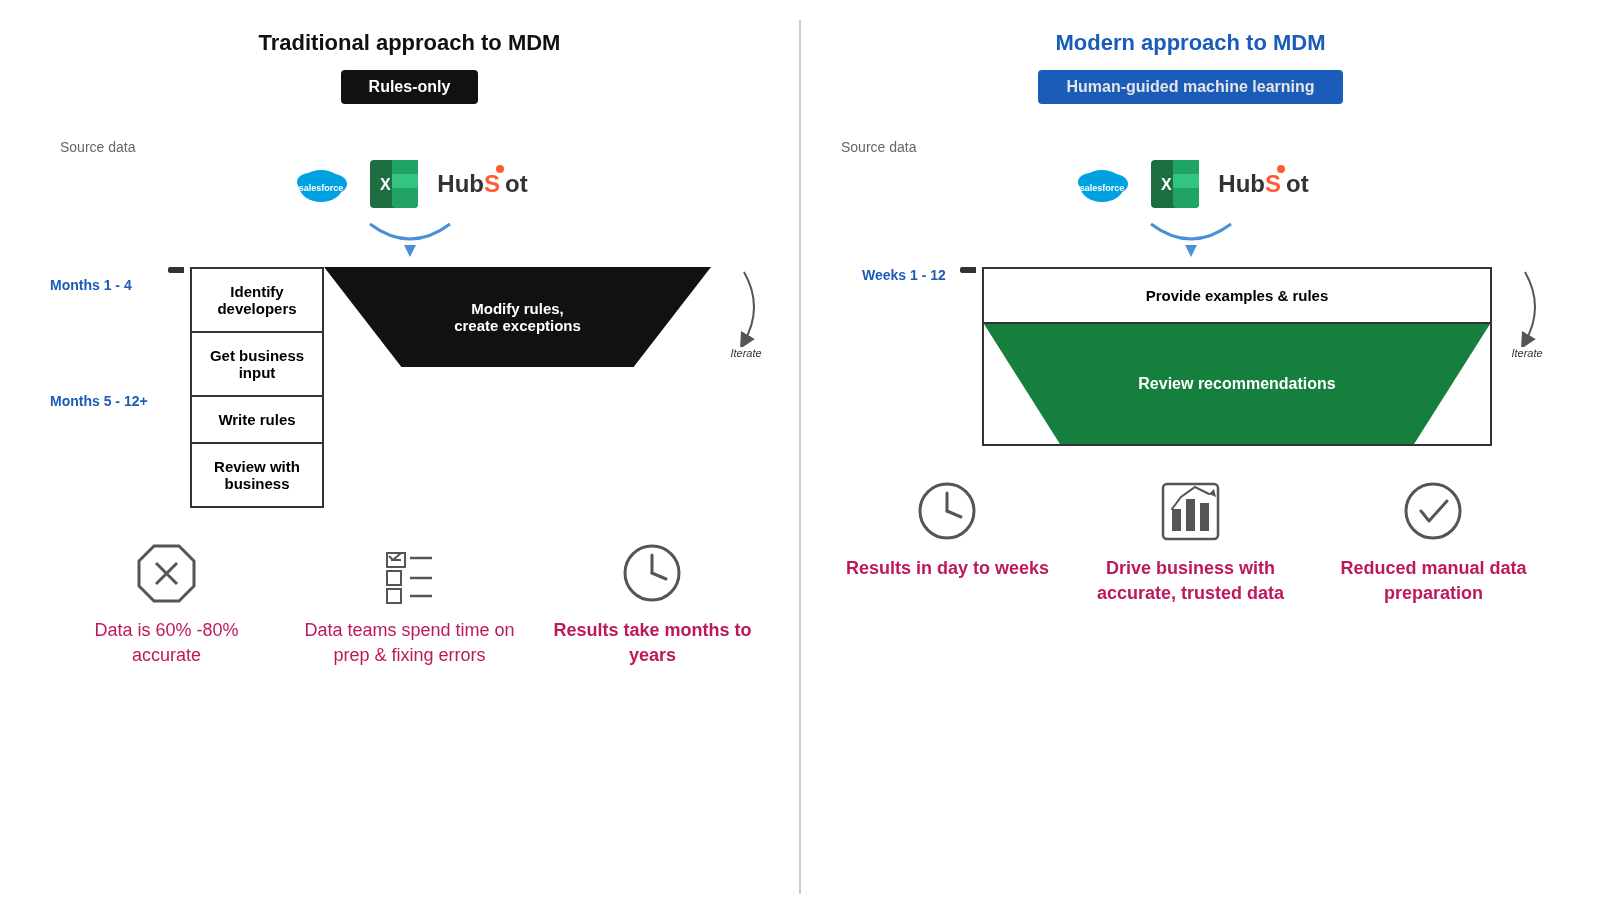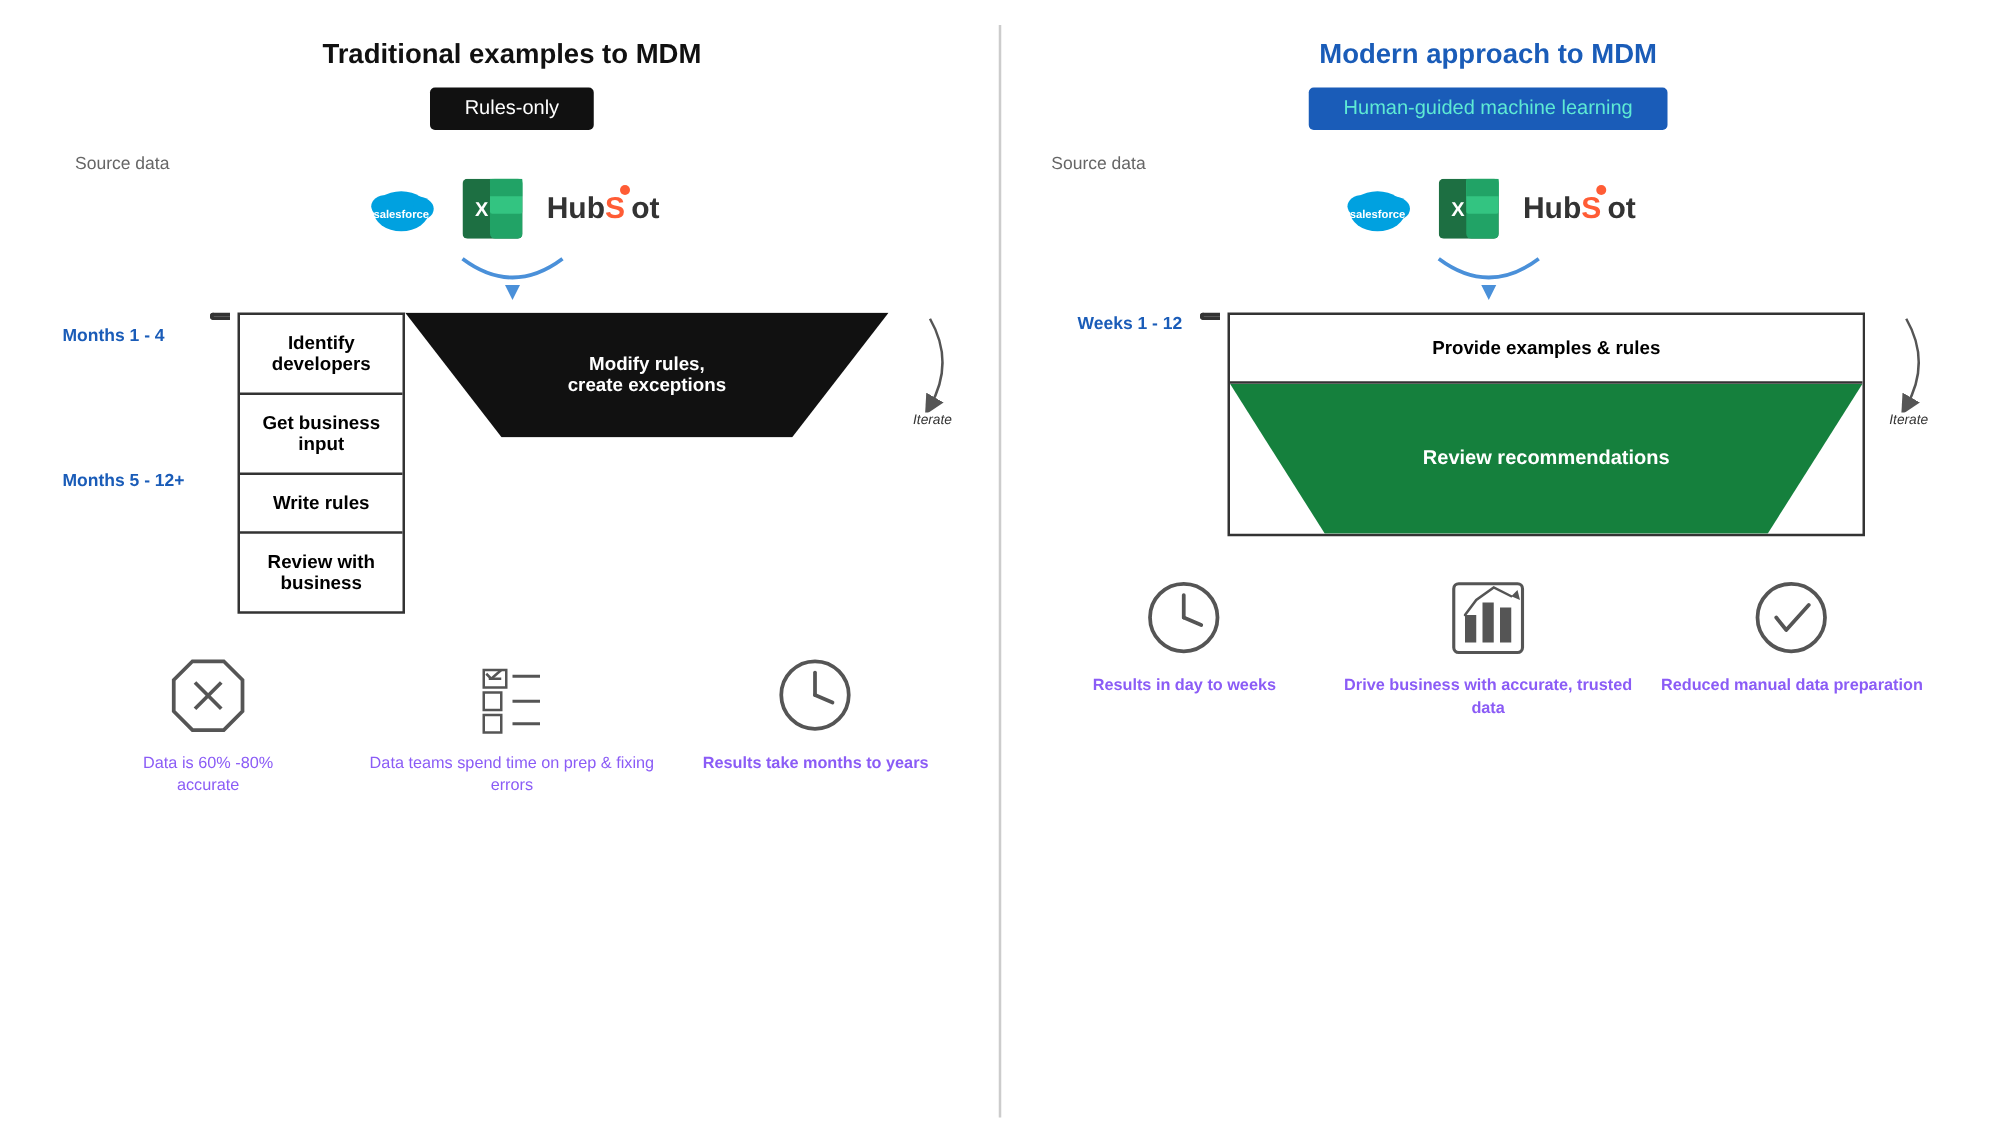--- a/index.html
+++ b/index.html
@@ -36,31 +36,31 @@
       margin-bottom: 14px;
       text-align: center;
     }
     .panel-title.modern {
       color: #1a5cb8;
     }
     .badge {
       padding: 8px 28px;
       border-radius: 4px;
       font-size: 16px;
-      font-weight: normal;
-      margin-bottom: 18px;
+      font-weight: bold;
+      margin-bottom: 35px;
       text-align: center;
     }
     .badge-black {
       background: #111;
       color: #fff;
     }
     .badge-blue {
       background: #1a5cb8;
-      color: #5eead4;
+      color: #e5e5e5;
     }
     .logos-row {
       display: flex;
       align-items: center;
       justify-content: center;
       gap: 18px;
       margin-bottom: 6px;
     }
     
     .sf-logo {
@@ -136,22 +136,22 @@
     }
     .icon-wrap {
       width: 70px;
       height: 70px;
       display: flex;
       align-items: center;
       justify-content: center;
       margin-bottom: 10px;
     }
     .icon-text {
-      font-size: 13px;
-      color: #8b5cf6;
+      font-size: 18px;
+      color: #be185d;
       line-height: 1.4;
     }
     .icon-text.bold { font-weight: bold; }
     
     .modern-process-area {
       display: flex;
       align-items: flex-start;
       width: 100%;
       margin-bottom: 20px;
     }
@@ -199,21 +199,21 @@
       flex-direction: column;
     }
   </style>
 </head>
 <body>
 
 <div class="page">
 
   <div class="panel">
 
-    <div class="panel-title">Traditional examples to MDM</div>
+    <div class="panel-title">Traditional approach to MDM</div>
 
     <div class="badge badge-black">Rules-only</div>
 
     <div style="align-self:flex-start; margin-left:10px; font-size:14px; color:#666; margin-bottom:4px;">Source data</div>
 
     <div class="logos-row">
 
       <div class="sf-logo">
         <svg width="60" height="40" viewBox="0 0 60 40">
           <ellipse cx="30" cy="22" rx="22" ry="16" fill="#00A1E0"></ellipse>

